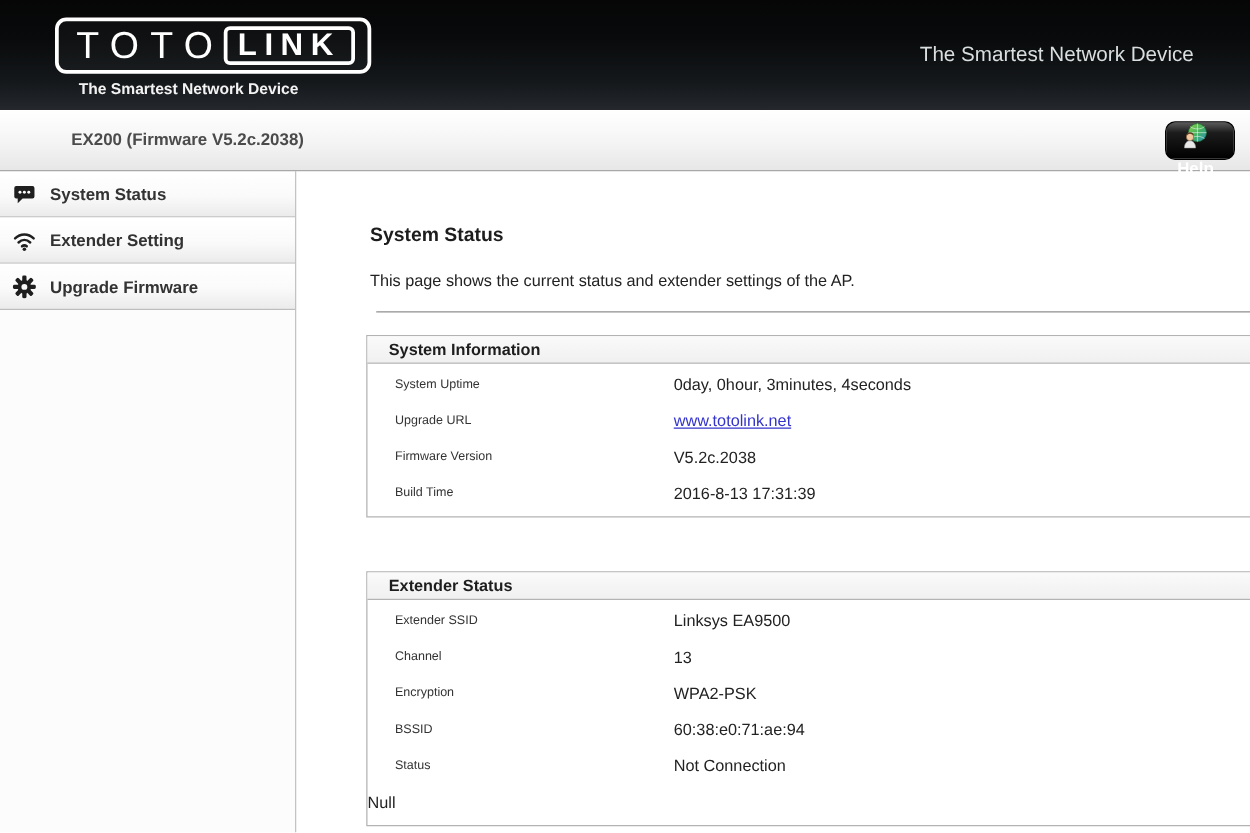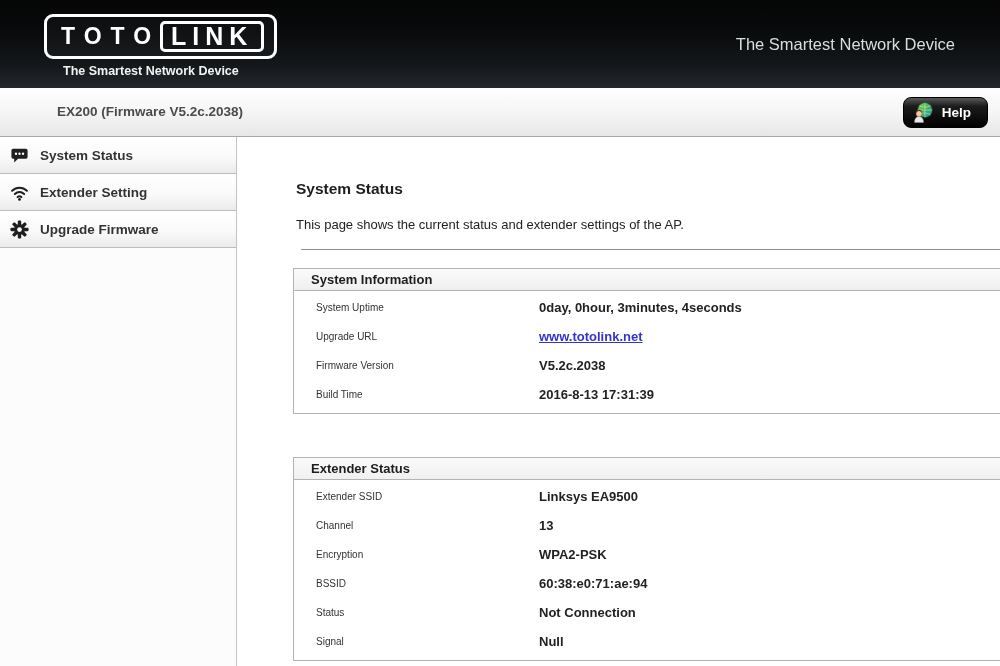--- a/index.html
+++ b/index.html
@@ -27,22 +27,22 @@
   .logo-box {
     display: inline-flex;
     align-items: center;
     border: 3px solid #ffffff;
     border-radius: 9px;
     padding: 4px 10px 4px 14px;
     background: rgba(255,255,255,0.03);
   }
   .logo-toto {
     color: #ffffff;
-    font-weight: bold;
-    font-size: 23px;
+    font-weight: normal;
+    font-size: 30px;
     letter-spacing: 9px;
     line-height: 1;
   }
   .logo-link {
     display: inline-block;
     margin-left: 0;
     border: 3px solid #ffffff;
     border-radius: 5px;
     padding: 0 8px;
     color: #ffffff;
@@ -90,20 +90,21 @@
     gap: 8px;
     padding: 0 16px 0 9px;
     border: 1px solid #000;
     border-radius: 8px;
     background: linear-gradient(180deg, #5a5a5a 0%, #1c1c1c 28%, #000000 100%);
     color: #ffffff;
     font-weight: bold;
     font-size: 13.5px;
     font-family: inherit;
     cursor: pointer;
+    flex-direction: column;
   }
 
   
   .content { display: flex; height: 580px; gap: 16px; }
   .sidebar {
     width: 237px;
     flex: 0 0 237px;
     background: #fcfcfc;
     border-right: 1px solid #c3c3c3;
   }
@@ -149,21 +150,21 @@
     color: #1d1d1d;
   }
   .tbl-body { padding: 2px 0 4px 0; }
   .tbl-row { height: 29px; line-height: 29px; display: flex; }
   .cell-label {
     flex: 0 0 245px;
     padding-left: 22px;
     color: #333;
     font-size: 10px;
   }
-  .cell-value { color: #222; font-size: 13px; font-weight: bold; }
+  .cell-value { color: #222; font-size: 13px; }
   a.cell-value { color: #3434cd; text-decoration: underline; }
 </style>
 </head>
 <body>
 
 <div class="page">
 
   <div class="topbar">
     <div class="logo">
       <div class="logo-box">
@@ -294,21 +295,20 @@
             </div>
             <div class="tbl-row">
               <span class="cell-label">BSSID</span>
               <span class="cell-value">60:38:e0:71:ae:94</span>
             </div>
             <div class="tbl-row">
               <span class="cell-label">Status</span>
               <span class="cell-value">Not Connection</span>
             </div>
             <div class="tbl-row">
-              <span class="cell-label">Signal</span>
               <span class="cell-value">Null</span>
             </div>
           </div>
       </section>
     </main>
 
   </div>
 </div>
 
 </body></html>

